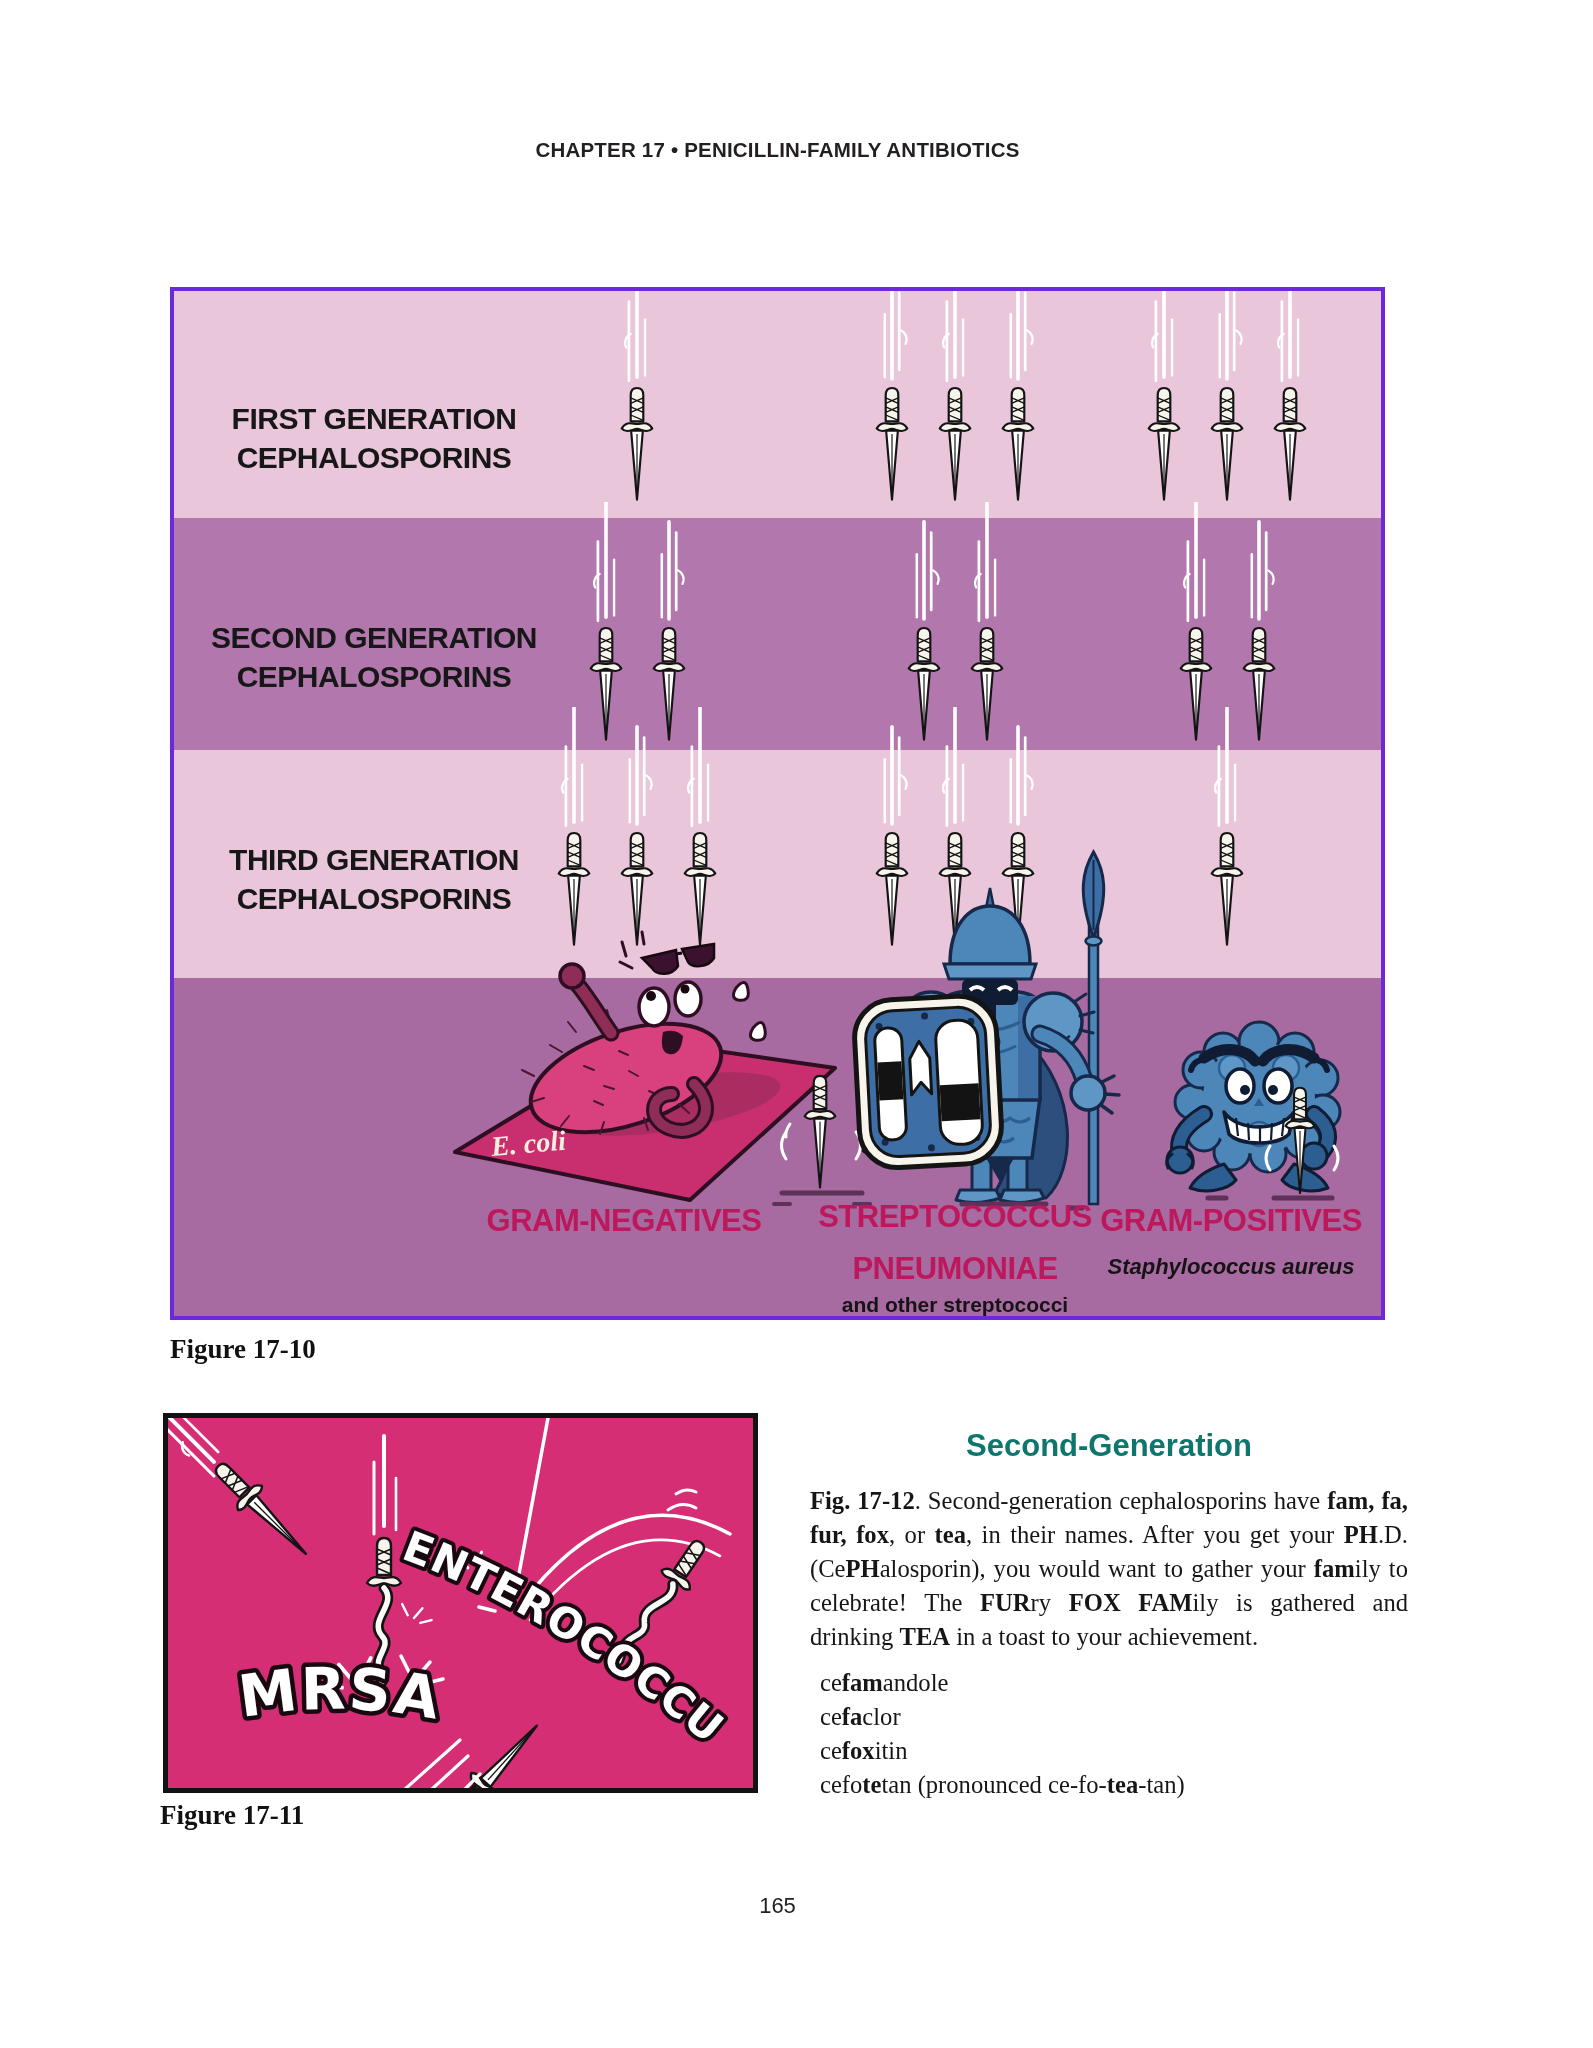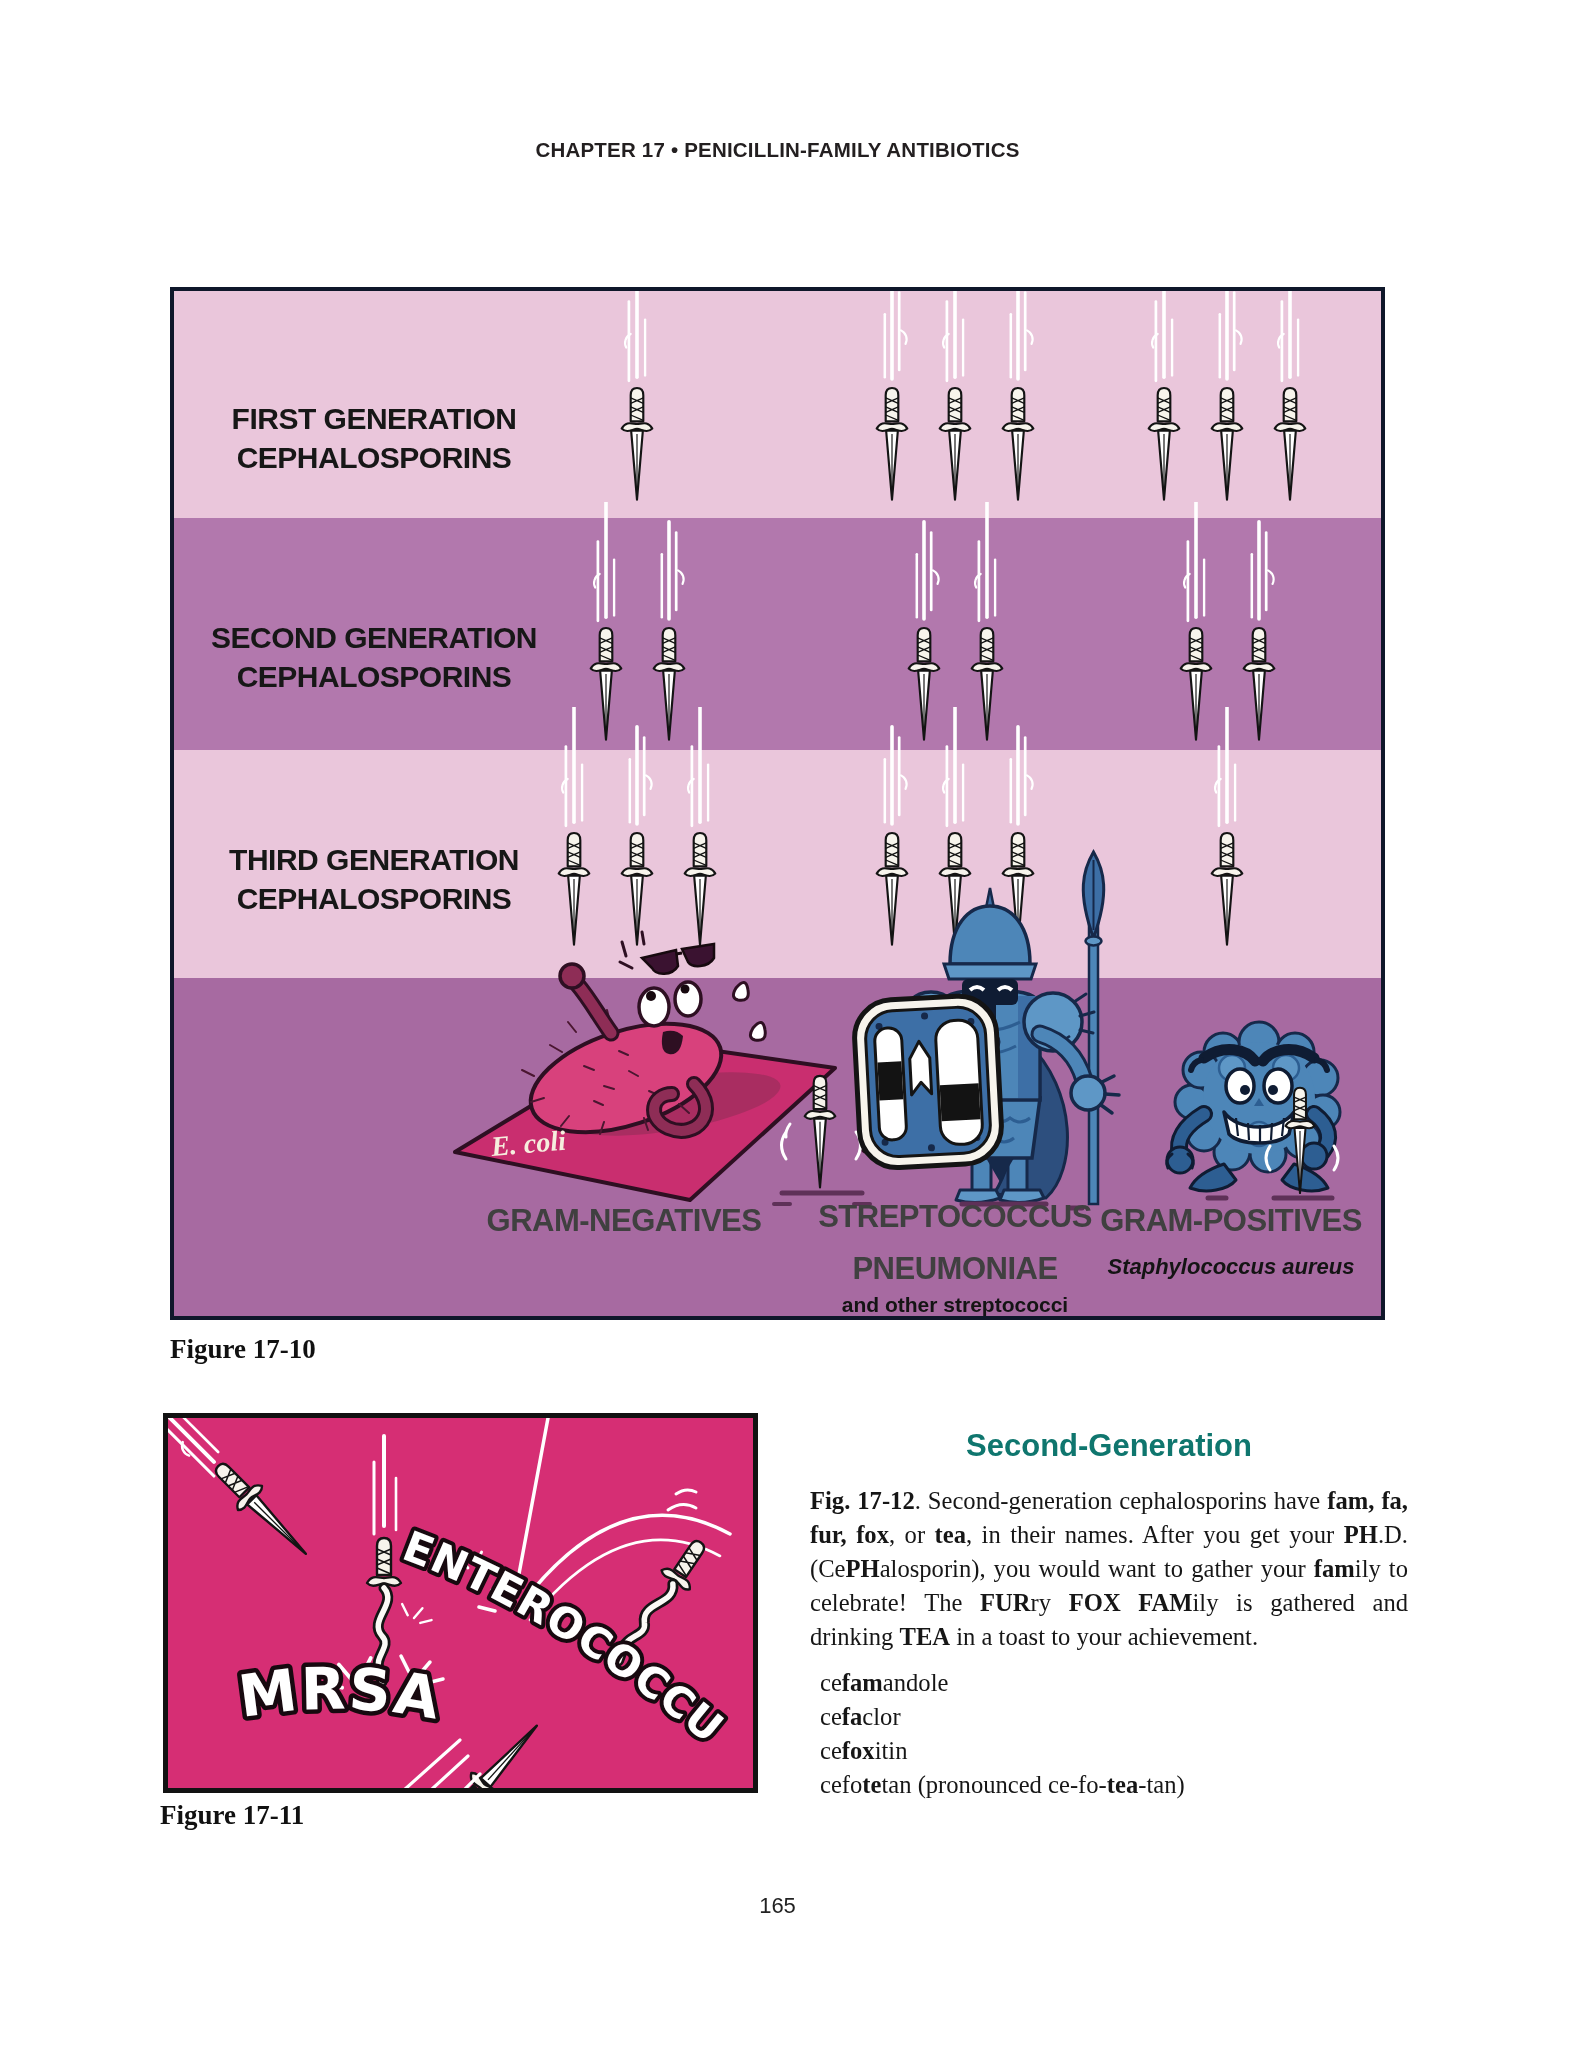--- a/index.html
+++ b/index.html
@@ -3,34 +3,34 @@
 <meta charset="utf-8">
 <style>
   html,body{margin:0;padding:0;background:#ffffff;}
   #page{position:relative;width:1432px;height:2048px;background:#ffffff;overflow:hidden;
         font-family:"Liberation Sans",sans-serif;color:#1a1a1a;}
   .abs{position:absolute;}
   
   #chapter-header{left:170px;top:138px;width:1215px;text-align:center;
     font-size:20.5px;font-weight:bold;letter-spacing:.2px;color:#231f20;}
   
-  #fig10{left:170px;top:287px;width:1207px;height:1025px;border:4px solid #0f172a;overflow:hidden;background:#eac6db;}
+  #fig10{left:170px;top:287px;width:1207px;height:1025px;border:4px solid #6d28d9;overflow:hidden;background:#eac6db;}
   .gen-row{position:absolute;left:0;width:1207px;}
   #row1{top:0;height:227px;}
   #row2{top:227px;height:232px;}
   #row3{top:459px;height:228px;}
   #row4{top:687px;height:338px;}
   .gen-label{position:absolute;left:10px;width:380px;text-align:center;
     font-weight:bold;font-size:30px;line-height:39px;letter-spacing:-.5px;color:#171717;}
   #label1{top:108px;} #label2{top:327px;} #label3{top:549px;}
   .dagger-group{position:absolute;display:flex;gap:27px;}
   .fdag{display:block;}
   
   .org-title{position:absolute;transform:translateX(-50%);font-weight:bold;font-size:31px;
-    letter-spacing:-.5px;color:#404040;white-space:nowrap;}
+    letter-spacing:-.5px;color:#be185d;white-space:nowrap;}
   .org-sub{position:absolute;transform:translateX(-50%);font-weight:bold;font-size:21px;color:#141414;white-space:nowrap;}
   .org-sub.italic{font-style:italic;font-size:22px;margin-top:8px;}
   
   .fig-caption{font-family:"Liberation Serif",serif;font-weight:bold;font-size:27px;color:#111;}
   #fig10-caption{left:170px;top:1334px;text-align:right;}
   
   #fig11{left:163px;top:1413px;width:585px;height:370px;border:5px solid #121212;background:#d62e74;overflow:hidden;}
   #fig11-caption{left:160px;top:1800px;}
   
   #textcol{left:806px;top:1428px;width:606px;}

